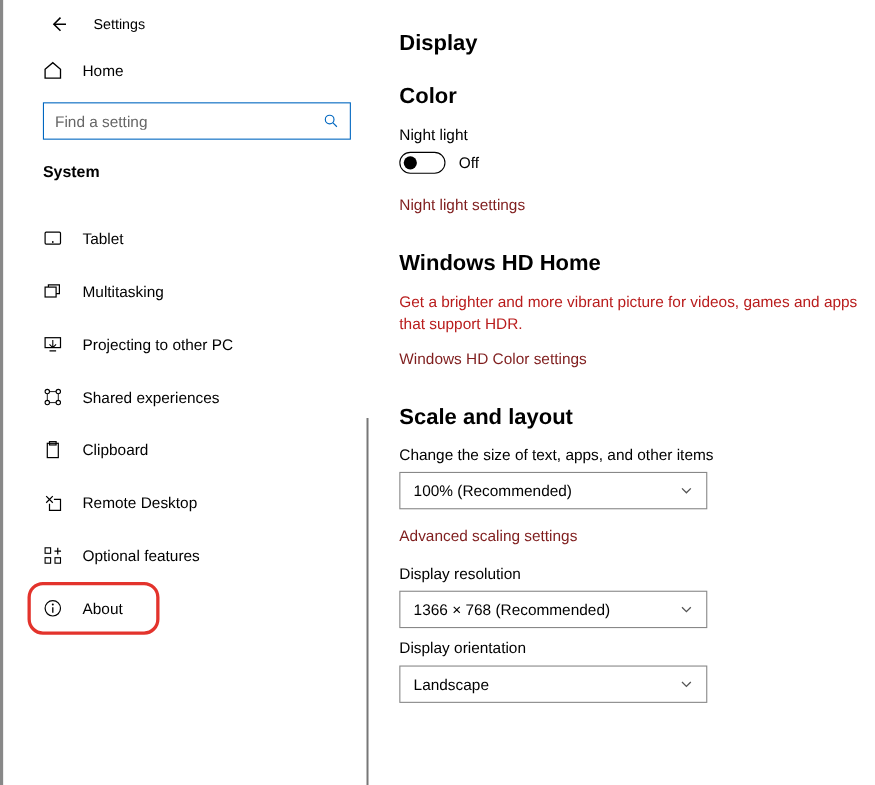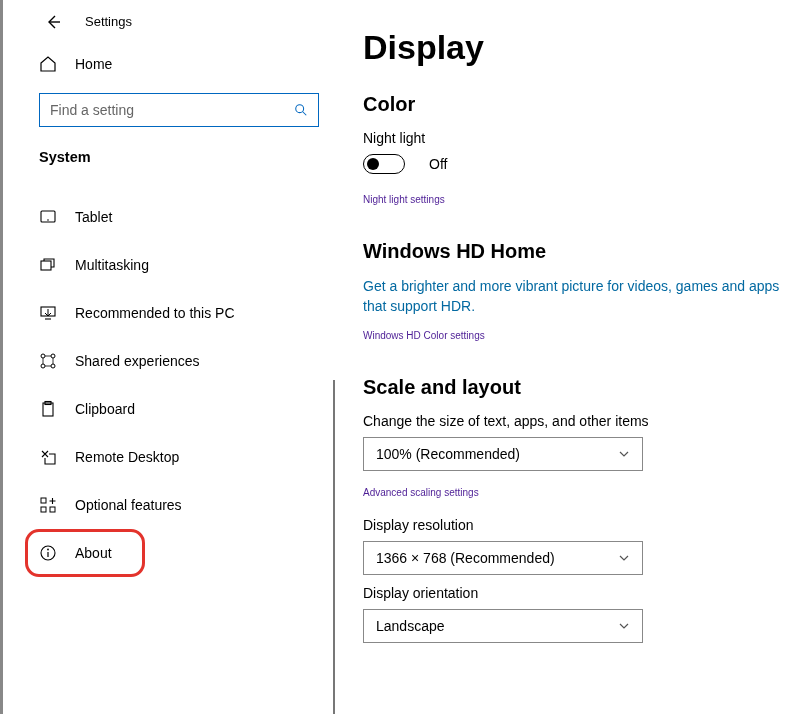--- a/index.html
+++ b/index.html
@@ -92,64 +92,64 @@
     }
     .scroll-line {
       position: absolute;
       left: 0;
       top: 380px;
       bottom: 0;
       width: 2px;
       background: #777;
     }
     .page-title {
-      font-size: 34px;
+      font-size: 20px;
       font-weight: 600;
       margin-bottom: 26px;
     }
     .subheading {
       font-size: 20px;
       font-weight: 600;
       margin-bottom: 14px;
     }
     .subheading.mt { margin-top: 34px; }
     .field-label {
       font-size: 14px;
       margin-bottom: 8px;
     }
     .toggle-row {
       display: flex;
       align-items: center;
-      gap: 24px;
+      gap: 12px;
       margin-bottom: 14px;
     }
     .toggle {
       width: 42px; height: 20px;
       border: 1px solid #000;
       border-radius: 10px;
       position: relative;
       cursor: pointer;
     }
     .toggle::after {
       content: "";
       position: absolute;
       left: 3px; top: 3px;
       width: 12px; height: 12px;
       border-radius: 50%;
       background: #000;
     }
     .link {
-      color: #4c1d95;
-      font-size: 10px;
+      color: #7f1d1d;
+      font-size: 14px;
       cursor: pointer;
       display: inline-block;
       margin-top: 6px;
     }
     .desc {
-      color: #0369a1;
+      color: #b91c1c;
       font-size: 14px;
       line-height: 1.4;
       margin-bottom: 8px;
     }
     .dropdown {
       width: 280px;
       height: 34px;
       border: 1px solid #888;
       display: flex;
       align-items: center;
@@ -224,21 +224,21 @@
     </div>
 
     <div class="nav-item">
       <span class="icon-slot">
         <svg viewBox="0 0 18 18" width="18" height="18">
             <rect x="2" y="3" width="14" height="9" stroke="#000" stroke-width="1.1" fill="none"></rect>
             <path d="M6 15 L12 15" stroke="#000" stroke-width="1.1"></path>
             <path d="M9 12 L6 9 M9 12 L12 9 M9 12 L9 5" stroke="#000" stroke-width="1" fill="none"></path>
           </svg>
       </span>
-      <span class="label">Recommended to this PC</span>
+      <span class="label">Projecting to other PC</span>
     </div>
 
     <div class="nav-item">
       <span class="icon-slot">
         <svg viewBox="0 0 18 18" width="18" height="18">
             <circle cx="4" cy="4" r="2" stroke="#000" stroke-width="1" fill="none"></circle>
             <circle cx="14" cy="4" r="2" stroke="#000" stroke-width="1" fill="none"></circle>
             <circle cx="4" cy="14" r="2" stroke="#000" stroke-width="1" fill="none"></circle>
             <circle cx="14" cy="14" r="2" stroke="#000" stroke-width="1" fill="none"></circle>
             <path d="M6 4 L12 4 M4 6 L4 12 M14 6 L14 12 M6 14 L12 14" stroke="#000" stroke-width="0.8"></path>

